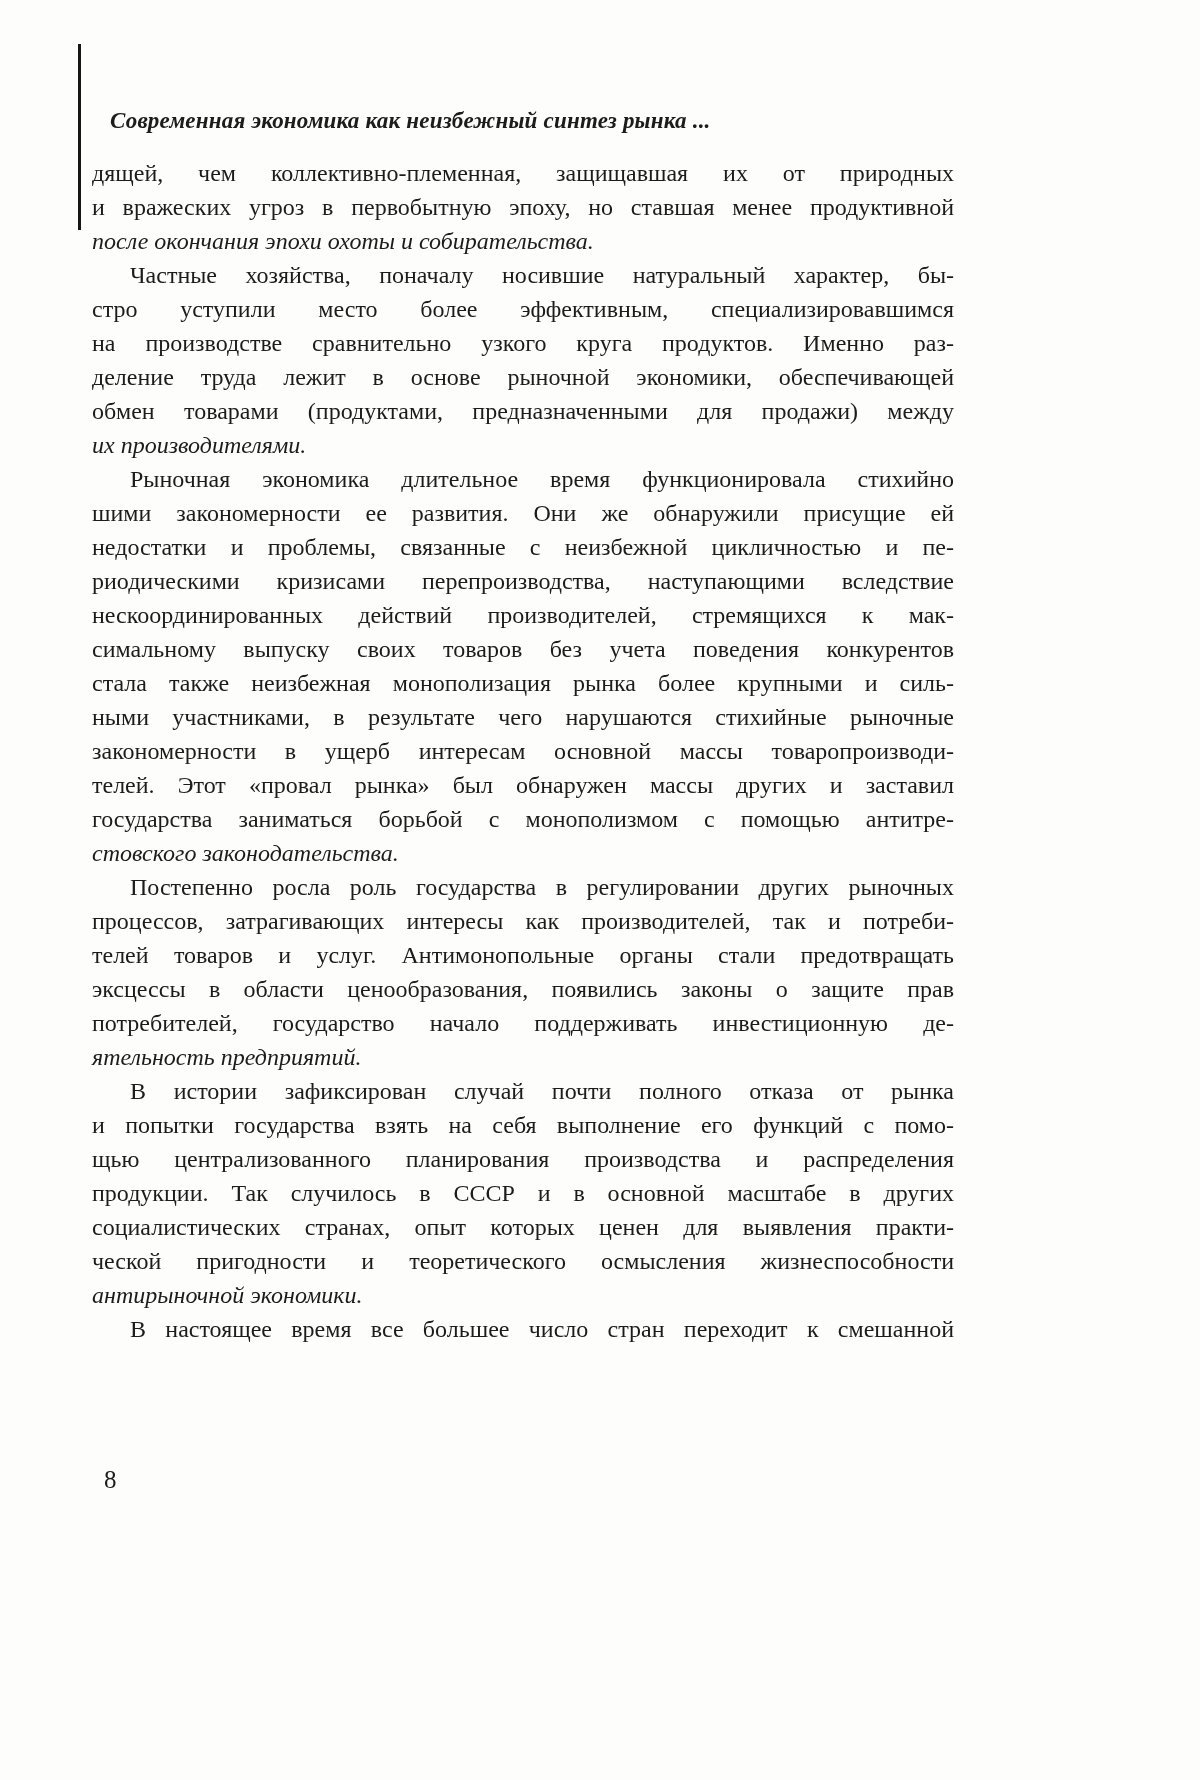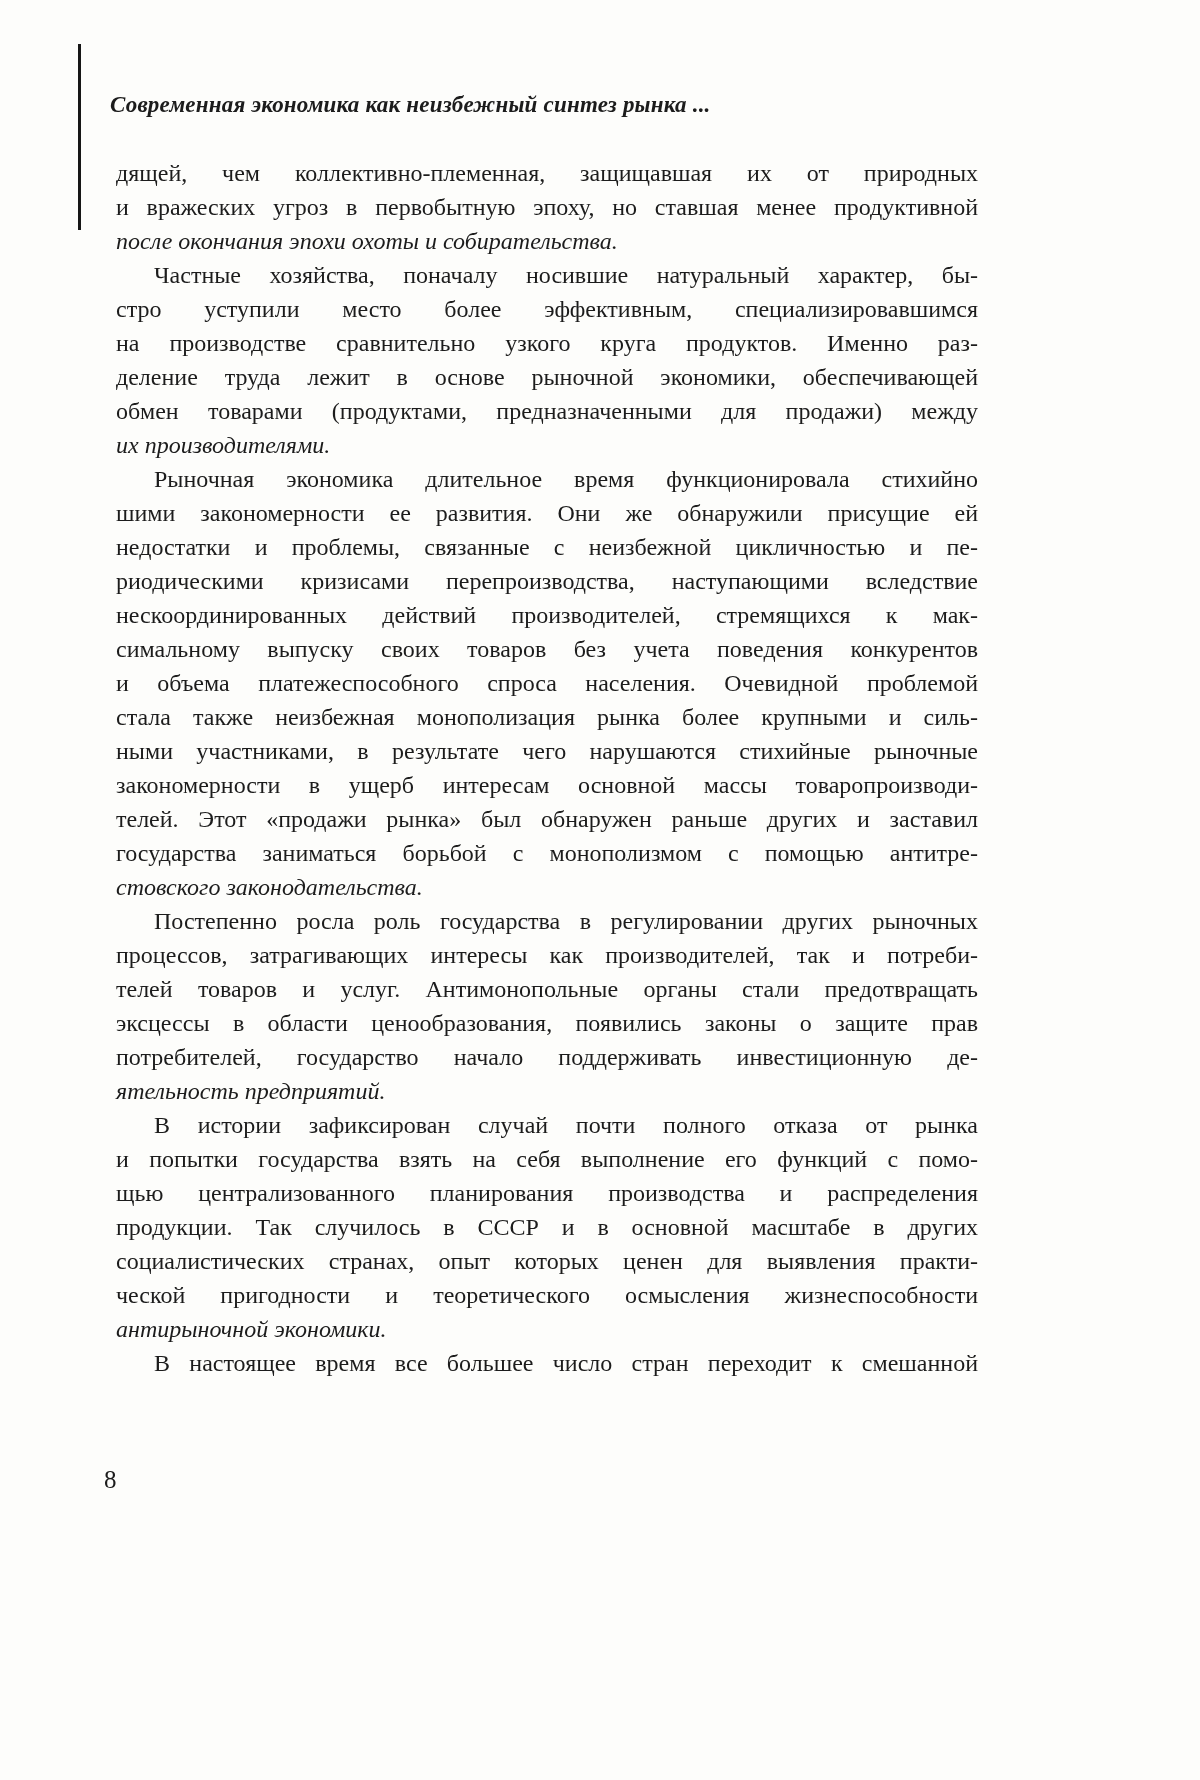--- a/index.html
+++ b/index.html
@@ -20,30 +20,30 @@
     position: absolute;
     left: 78px;
     top: 44px;
     width: 3px;
     height: 186px;
     background: #161616;
   }
   .running-head {
     position: absolute;
     left: 110px;
-    top: 92px;
+    top: 108px;
     width: 860px;
     font-size: 23px;
     font-style: italic;
     font-weight: bold;
     letter-spacing: 0.2px;
   }
   .text-block {
     position: absolute;
-    left: 116px;
+    left: 92px;
     top: 156px;
     width: 862px;
     font-size: 24px;
     line-height: 34px;
   }
   .line {
     text-align: justify;
     text-align-last: justify;
   }
   .line.last {
@@ -76,25 +76,24 @@
       <div class="line">на производстве сравнительно узкого круга продуктов. Именно раз-</div>
       <div class="line">деление труда лежит в основе рыночной экономики, обеспечивающей</div>
       <div class="line">обмен товарами (продуктами, предназначенными для продажи) между</div>
       <div class="line last">их производителями.</div>
       <div class="line indent">Рыночная экономика длительное время функционировала стихийно</div>
       <div class="line">шими закономерности ее развития. Они же обнаружили присущие ей</div>
       <div class="line">недостатки и проблемы, связанные с неизбежной цикличностью и пе-</div>
       <div class="line">риодическими кризисами перепроизводства, наступающими вследствие</div>
       <div class="line">нескоординированных действий производителей, стремящихся к мак-</div>
       <div class="line">симальному выпуску своих товаров без учета поведения конкурентов</div>
-      <div class="line">и объема платежеспособного спроса населения. Очевидной проблемой</div>
       <div class="line">стала также неизбежная монополизация рынка более крупными и силь-</div>
       <div class="line">ными участниками, в результате чего нарушаются стихийные рыночные</div>
       <div class="line">закономерности в ущерб интересам основной массы товаропроизводи-</div>
-      <div class="line">телей. Этот «продажи рынка» был обнаружен раньше других и заставил</div>
+      <div class="line">телей. Этот «провал рынка» был обнаружен массы других и заставил</div>
       <div class="line">государства заниматься борьбой с монополизмом с помощью антитре-</div>
       <div class="line last">стовского законодательства.</div>
       <div class="line indent">Постепенно росла роль государства в регулировании других рыночных</div>
       <div class="line">процессов, затрагивающих интересы как производителей, так и потреби-</div>
       <div class="line">телей товаров и услуг. Антимонопольные органы стали предотвращать</div>
       <div class="line">эксцессы в области ценообразования, появились законы о защите прав</div>
       <div class="line">потребителей, государство начало поддерживать инвестиционную де-</div>
       <div class="line last">ятельность предприятий.</div>
       <div class="line indent">В истории зафиксирован случай почти полного отказа от рынка</div>
       <div class="line">и попытки государства взять на себя выполнение его функций с помо-</div>

